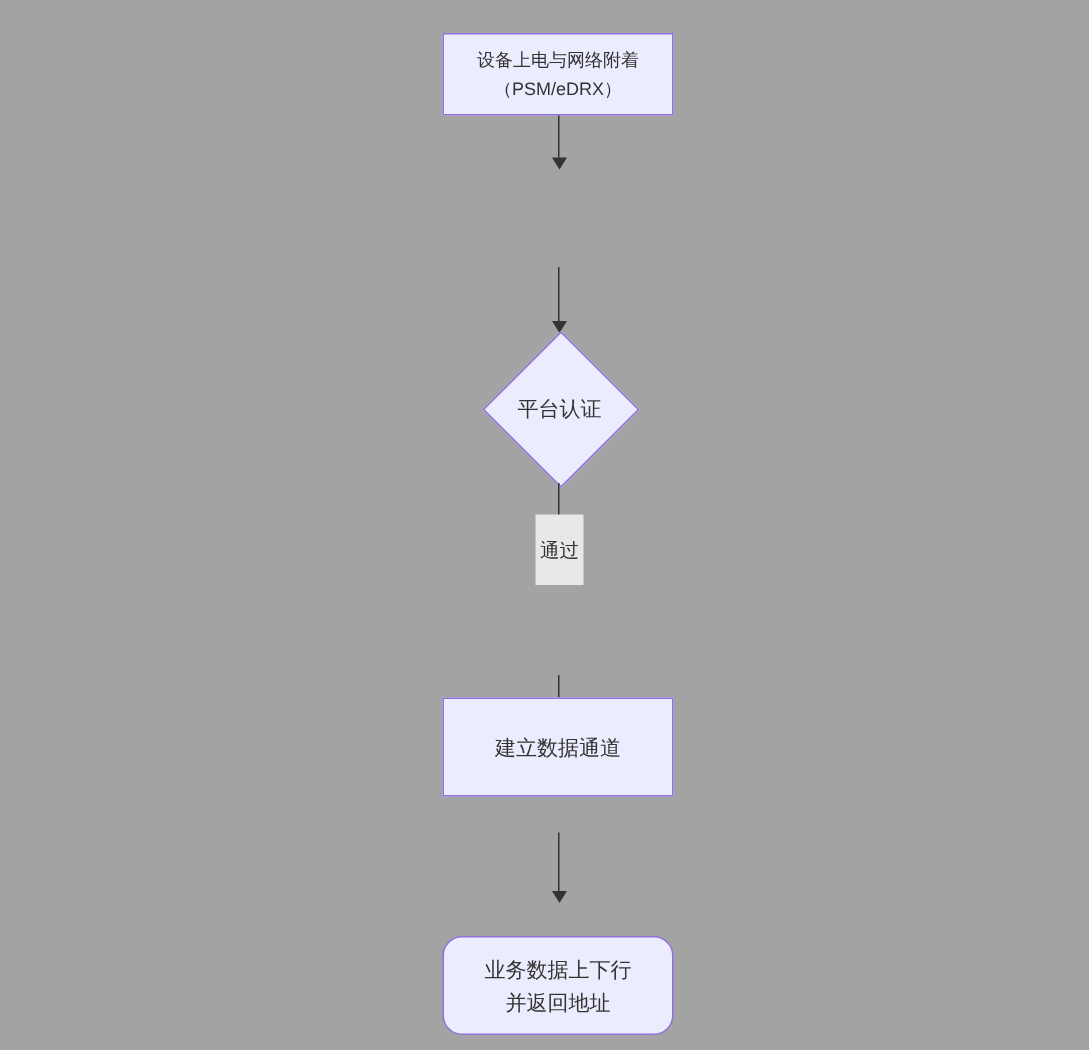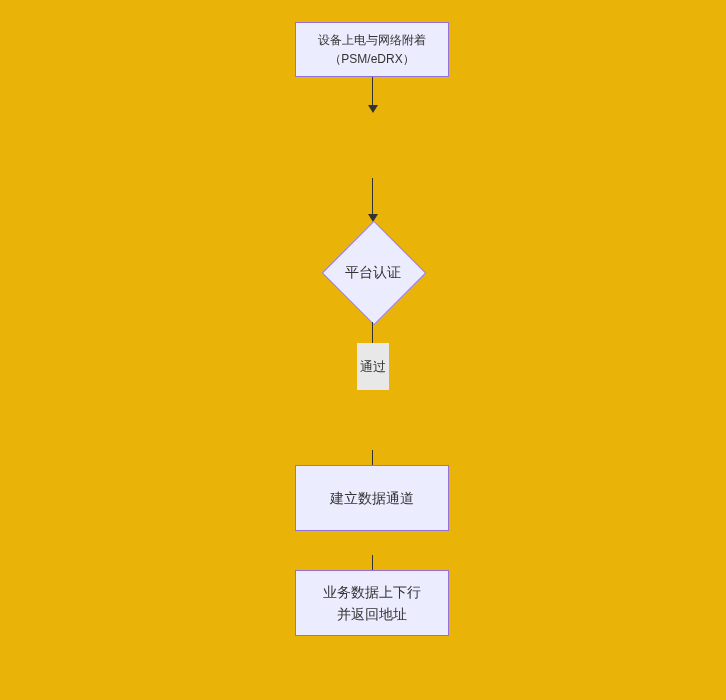--- a/index.html
+++ b/index.html
@@ -5,21 +5,21 @@
   html, body {
     margin: 0;
     padding: 0;
     background: #ffffff;
     font-family: "Liberation Sans", "DejaVu Sans", sans-serif;
   }
   .canvas {
     position: relative;
     width: 726px;
     height: 700px;
-    background: #eab308;
+    background: #a3a3a3;
     overflow: hidden;
   }
   .node-rect {
     position: absolute;
     left: 295px;
     width: 152px;
     background: #ECECFF;
     border: 1px solid #9370DB;
     color: #333333;
     display: flex;
@@ -111,18 +111,18 @@
   <div class="edge-line" style="top:450px; height:31px;"></div>
   <div class="arrowhead" style="top:481px;"></div>
 
   <div class="node-rect" style="top:465px; height:64px;">
     <div>建立数据通道</div>
   </div>
 
   <div class="edge-line" style="top:555px; height:39px;"></div>
   <div class="arrowhead" style="top:594px;"></div>
 
-  <div class="node-rect" style="top:570px; height:64px;">
+  <div class="node-rect" style="top:624px; height:64px;border-radius:13px;">
     <div>业务数据上下行</div>
     <div>并返回地址</div>
   </div>
 
 </div>
 
 </body></html>

